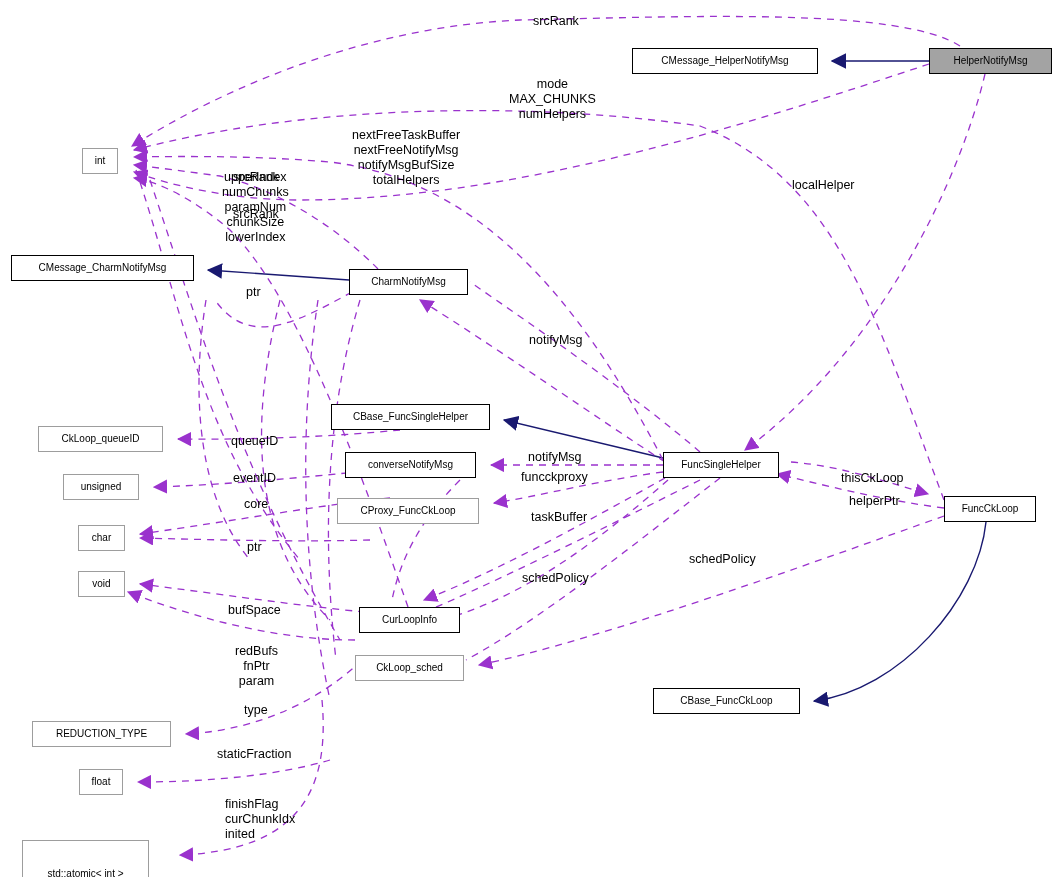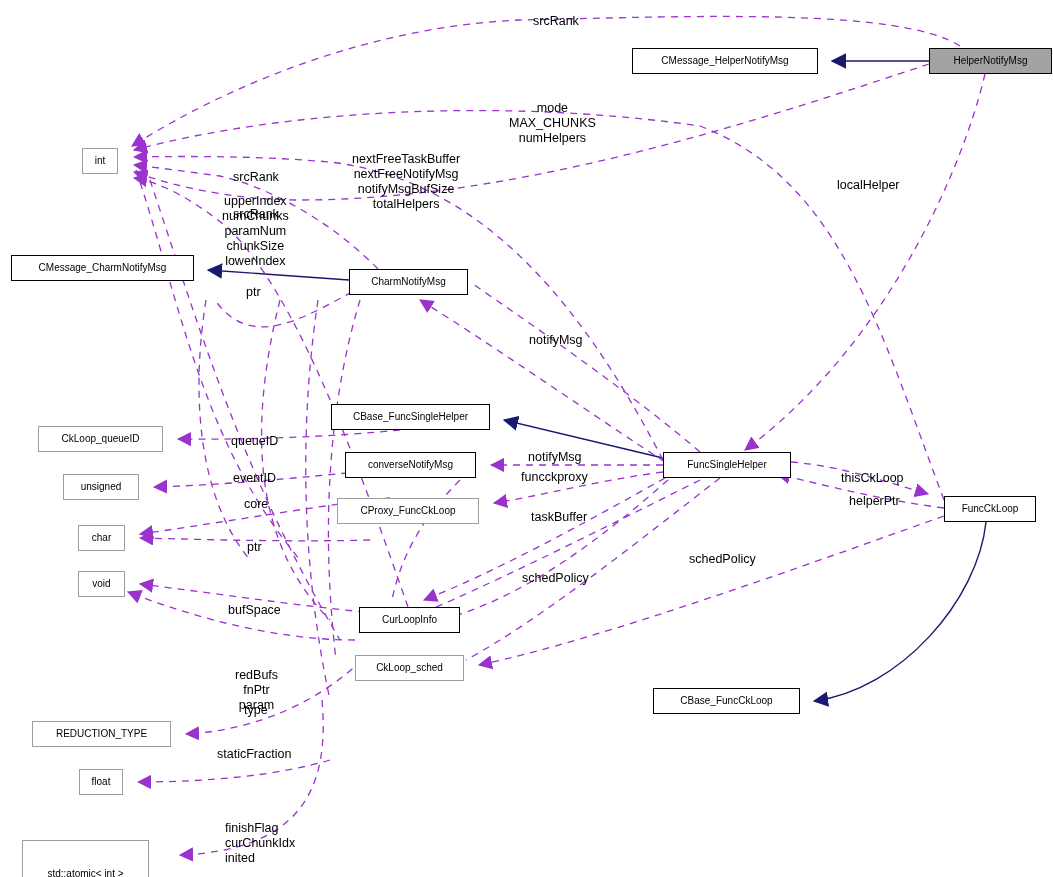--- a/index.html
+++ b/index.html
@@ -27,21 +27,21 @@
   .elabel{
     position:absolute;
     font-size:12.5px;
     line-height:15px;
     color:#000000;
     white-space:nowrap;
     text-align:center;
     z-index:6;
     pointer-events:none;
   }
-  .elabel.multi{line-height:15px;margin-top:24px;}
+  .elabel.multi{line-height:15px;}
 </style>
 </head>
 <body>
 
 <div id="canvas">
 
   <svg id="edges" viewBox="0 0 1053 877" xmlns="http://www.w3.org/2000/svg">
     <defs>
       <marker id="arrUsage" viewBox="0 0 12 12" refX="11" refY="6" markerWidth="11" markerHeight="11" orient="auto-start-reverse">
         <path d="M0,0 L12,6 L0,12 z" fill="#9a32cd"></path>
@@ -157,21 +157,21 @@
       </div>
       <div class="node" style="left: 331px; top: 404px; width: 159px; height: 26px;">
         <span>CBase_FuncSingleHelper</span>
       </div>
       <div class="node" style="left: 345px; top: 452px; width: 131px; height: 26px;">
         <span>converseNotifyMsg</span>
       </div>
       <div class="node gray" style="left: 337px; top: 498px; width: 142px; height: 26px;">
         <span>CProxy_FuncCkLoop</span>
       </div>
-      <div class="node" style="left: 663px; top: 452px; width: 128px; height: 26px;">
+      <div class="node" style="left: 663px; top: 452px; width: 116px; height: 26px;">
         <span>FuncSingleHelper</span>
       </div>
       <div class="node" style="left: 944px; top: 496px; width: 92px; height: 26px;">
         <span>FuncCkLoop</span>
       </div>
       <div class="node" style="left: 359px; top: 607px; width: 101px; height: 26px;">
         <span>CurLoopInfo</span>
       </div>
       <div class="node gray" style="left: 355px; top: 655px; width: 109px; height: 26px;">
         <span>CkLoop_sched</span>
@@ -211,21 +211,21 @@
         <div>paramNum</div>
         <div>chunkSize</div>
         <div>lowerIndex</div>
       </div>
       <div class="elabel" style="left: 233px; top: 170px; text-align: center;">
         <div>srcRank</div>
       </div>
       <div class="elabel" style="left: 233px; top: 207px; text-align: center;">
         <div>srcRank</div>
       </div>
-      <div class="elabel" style="left: 837px; top: 178px; text-align: right;">
+      <div class="elabel" style="left: 792px; top: 178px; text-align: right;">
         <div>localHelper</div>
       </div>
       <div class="elabel" style="left: 246px; top: 285px;">
         <div>ptr</div>
       </div>
       <div class="elabel" style="left: 529px; top: 333px;">
         <div>notifyMsg</div>
       </div>
       <div class="elabel" style="left: 231px; top: 434px;">
         <div>queueID</div>

